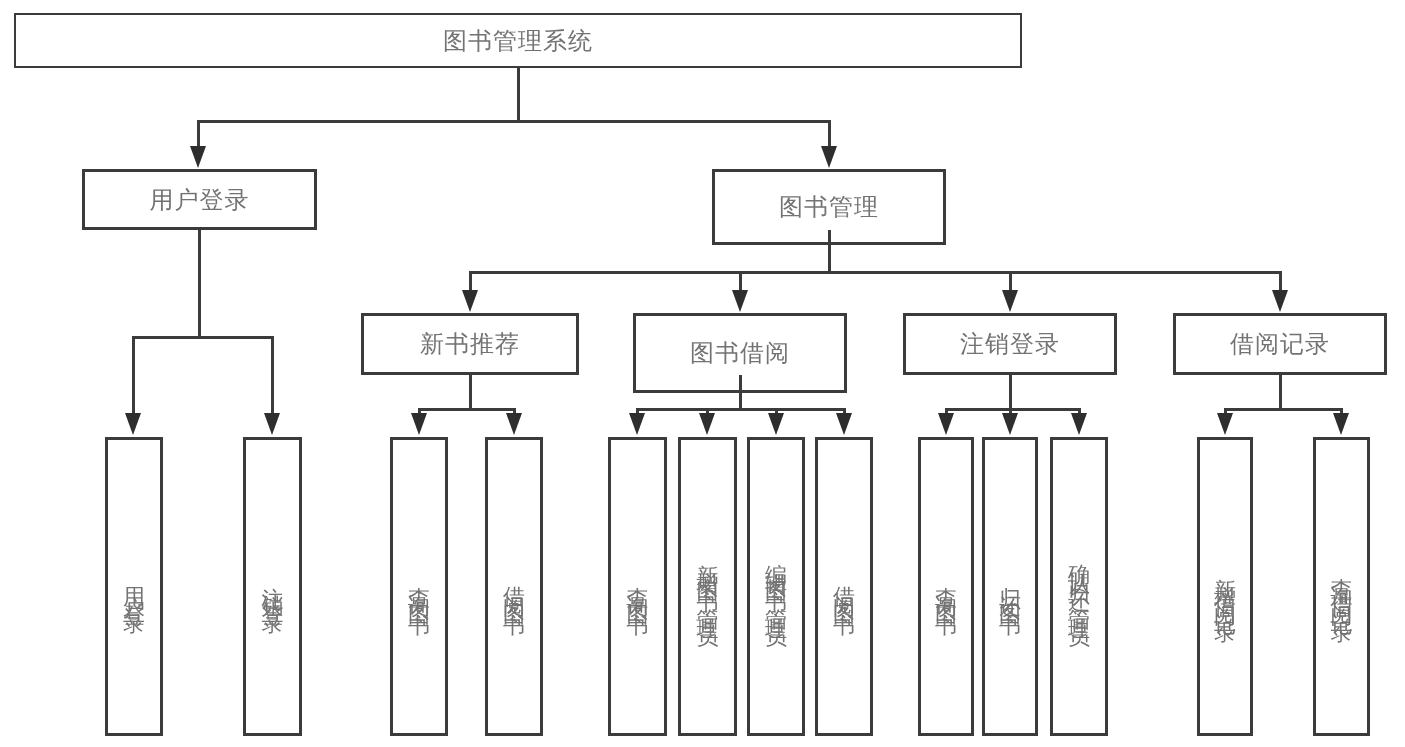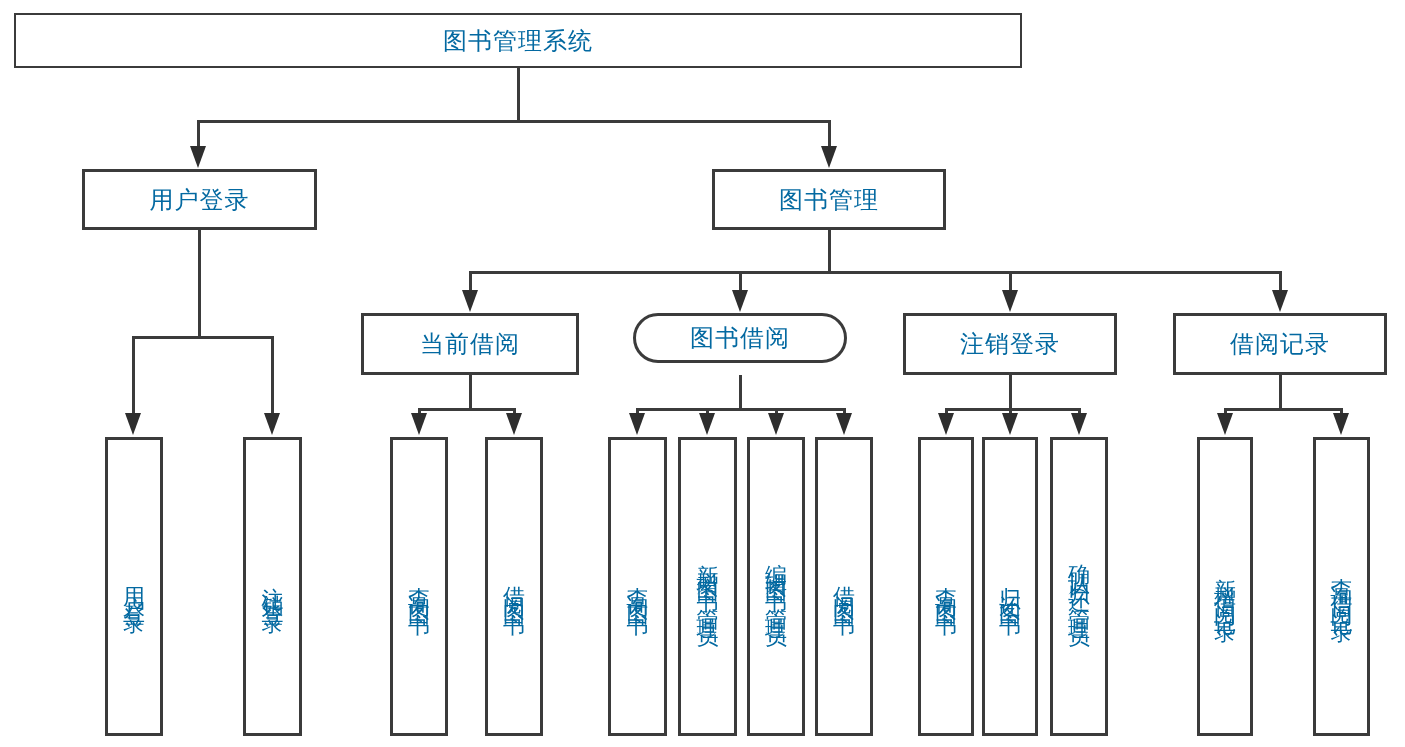--- a/index.html
+++ b/index.html
@@ -4,21 +4,21 @@
 <style>
   html,body{margin:0;padding:0;background:#ffffff;}
   #stage{
     position:relative;width:1405px;height:747px;background:#ffffff;
     font-family:"DejaVu Sans","Liberation Sans",sans-serif;
     overflow:hidden;
   }
   .box{
     position:absolute;background:#ffffff;border:3px solid #3b3b3b;
     box-sizing:border-box;display:flex;align-items:center;justify-content:center;
-    color:#0369a1;
+    color:#737373;
   }
   .box.thin{border-width:2px;}
   .htxt{font-size:24px;letter-spacing:1px;white-space:nowrap;}
   .vtxt{
     writing-mode:vertical-rl;text-orientation:mixed;
     font-size:22px;letter-spacing:9px;line-height:1;white-space:nowrap;
   }
   .vl{position:absolute;width:3px;background:#3b3b3b;}
   .hl{position:absolute;height:3px;background:#3b3b3b;}
   .ar{
@@ -43,21 +43,21 @@
   <div class="vl" style="left:517px;top:67px;height:53px;"></div>
   <div class="hl" style="left:198px;top:120px;width:632px;"></div>
   <div class="vl" style="left:197px;top:120px;height:27px;"></div>
   <div class="vl" style="left:828px;top:120px;height:27px;"></div>
   <div class="ar" style="left:190px;top:146px;"></div>
   <div class="ar" style="left:821px;top:146px;"></div>
 
   <div class="box" style="left:82px;top:169px;width:235px;height:61px;">
     <span class="htxt">用户登录</span>
   </div>
-  <div class="box" style="left:712px;top:169px;width:234px;height:61px;">
+  <div class="box" style="left:712px;top:169px;width:234px;height:76px;">
     <span class="htxt">图书管理</span>
   </div>
 
   <div class="vl" style="left:198px;top:230px;height:108px;"></div>
   <div class="hl" style="left:133px;top:336px;width:140px;"></div>
   <div class="vl" style="left:132px;top:336px;height:78px;"></div>
   <div class="vl" style="left:271px;top:336px;height:78px;"></div>
   <div class="ar" style="left:125px;top:413px;"></div>
   <div class="ar" style="left:264px;top:413px;"></div>
 
@@ -66,23 +66,23 @@
   <div class="vl" style="left:469px;top:271px;height:20px;"></div>
   <div class="vl" style="left:739px;top:271px;height:20px;"></div>
   <div class="vl" style="left:1009px;top:271px;height:20px;"></div>
   <div class="vl" style="left:1279px;top:271px;height:20px;"></div>
   <div class="ar" style="left:462px;top:290px;"></div>
   <div class="ar" style="left:732px;top:290px;"></div>
   <div class="ar" style="left:1002px;top:290px;"></div>
   <div class="ar" style="left:1272px;top:290px;"></div>
 
   <div class="box" style="left:361px;top:313px;width:218px;height:62px;">
-    <span class="htxt">当前借阅</span>
+    <span class="htxt">新书推荐</span>
   </div>
-  <div class="box" style="left:633px;top:313px;width:214px;height:50px;border-radius:27px;">
+  <div class="box" style="left:633px;top:313px;width:214px;height:80px;">
     <span class="htxt">图书借阅</span>
   </div>
   <div class="box" style="left:903px;top:313px;width:214px;height:62px;">
     <span class="htxt">注销登录</span>
   </div>
   <div class="box" style="left:1173px;top:313px;width:214px;height:62px;">
     <span class="htxt">借阅记录</span>
   </div>
 
   <div class="vl" style="left:469px;top:375px;height:35px;"></div>

